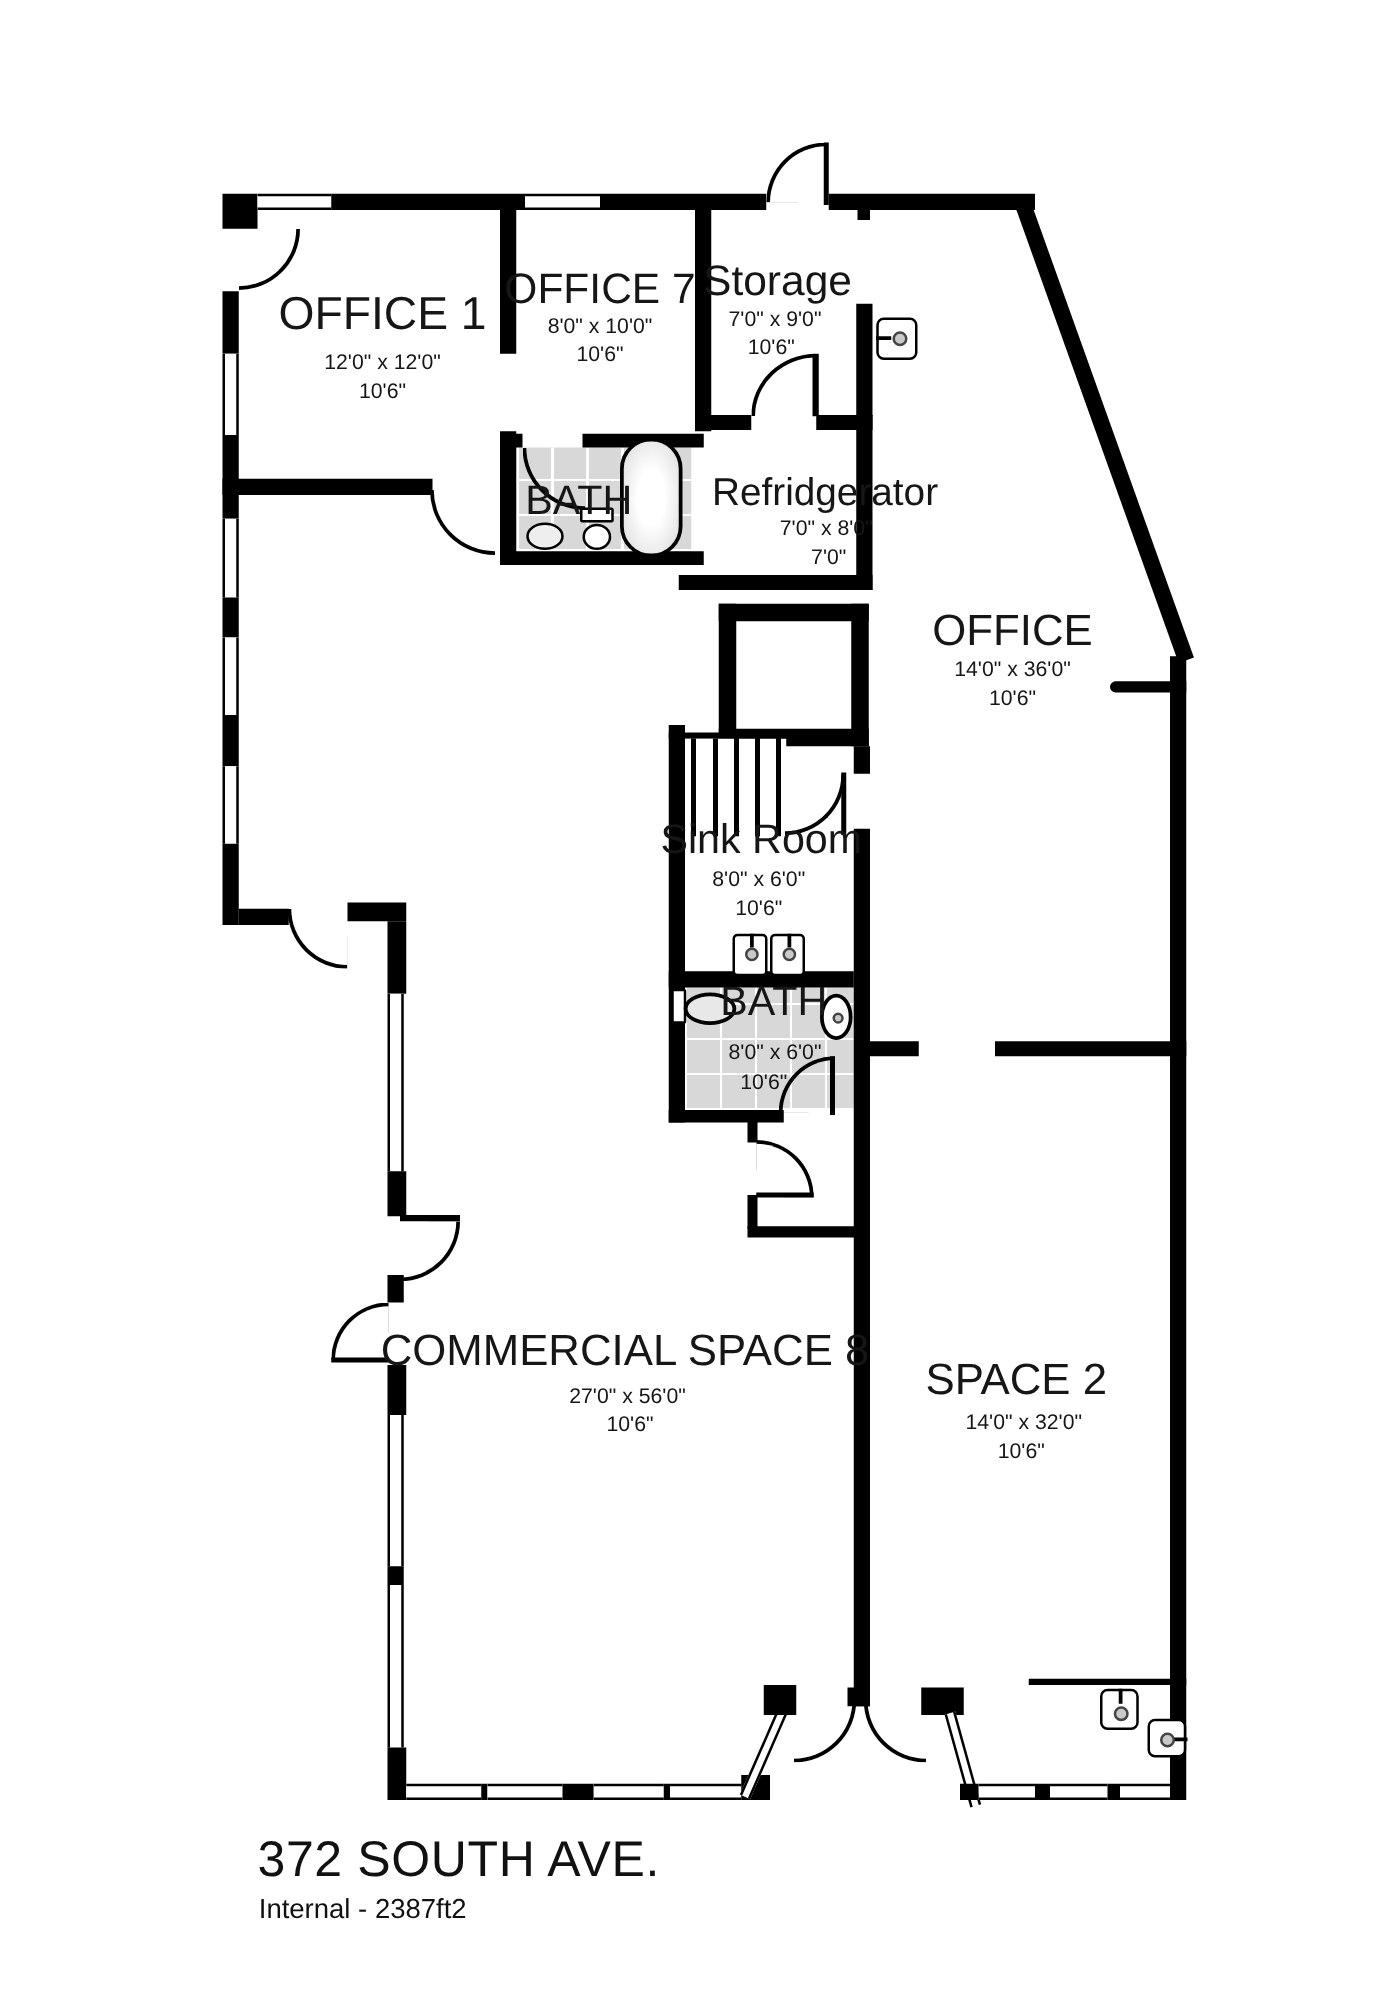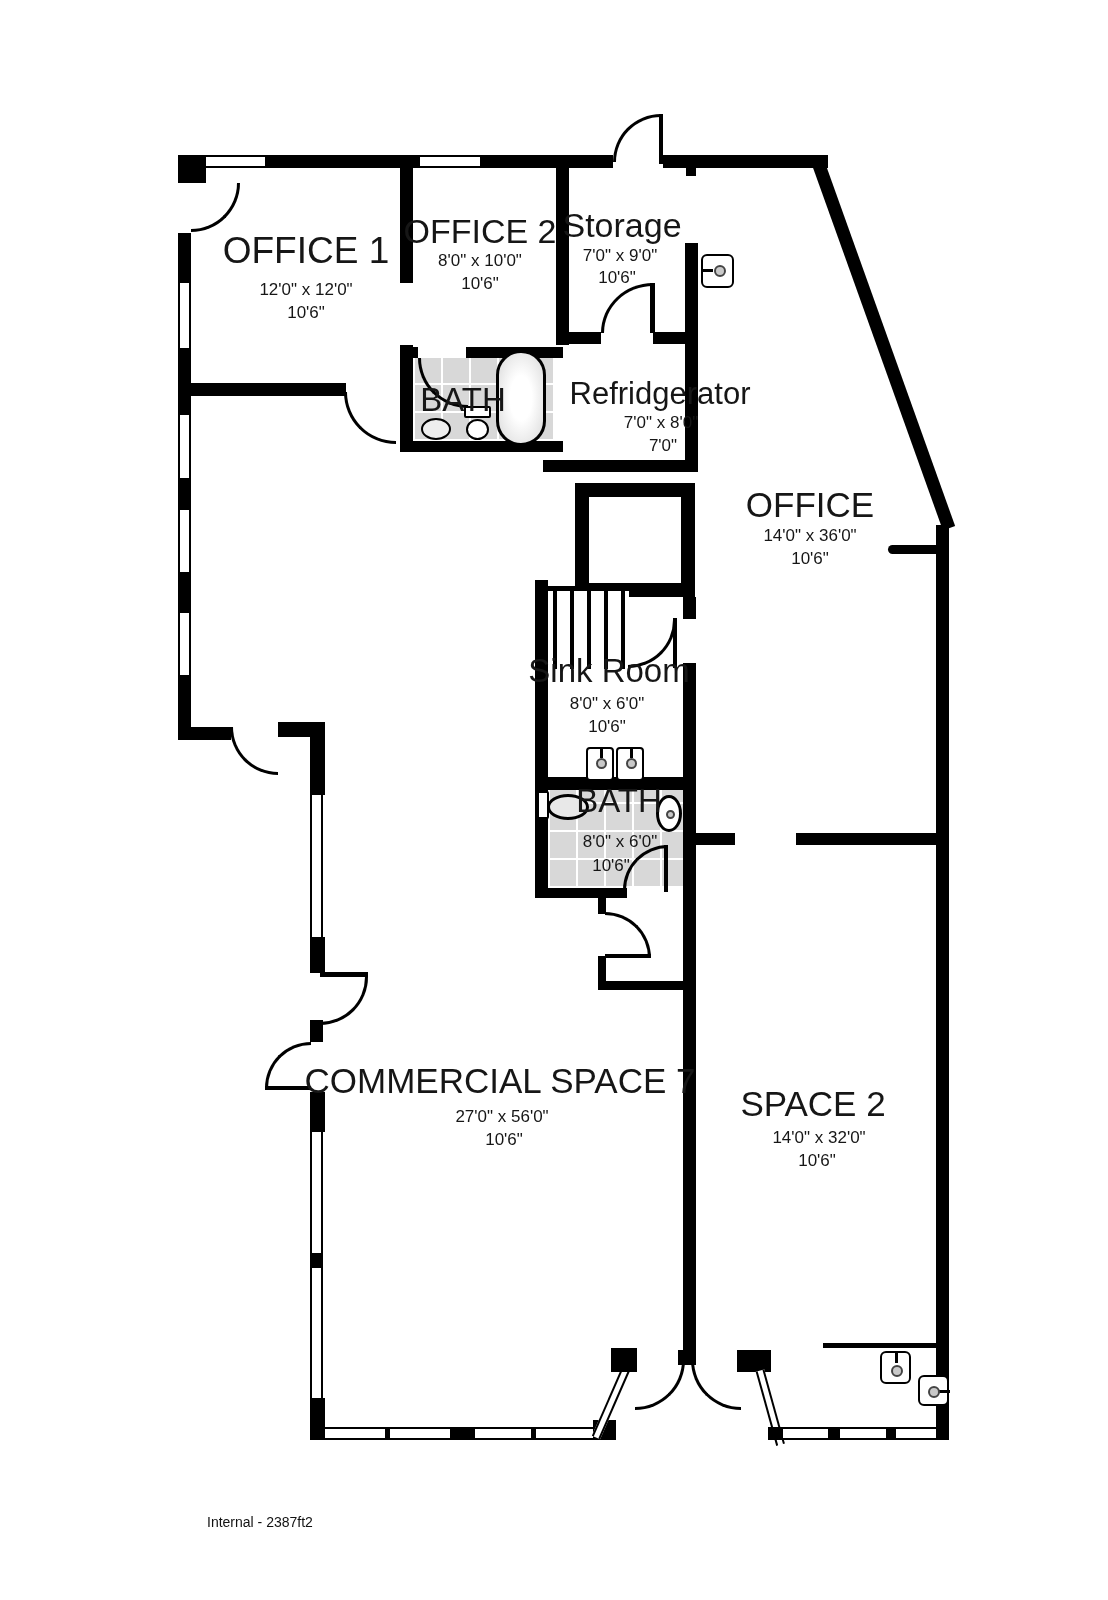--- a/index.html
+++ b/index.html
@@ -20,21 +20,21 @@
          background-image:repeating-linear-gradient(0deg,#fff 0 2px,transparent 2px 28px),
                           repeating-linear-gradient(90deg,#fff 0 2px,transparent 2px 28px);}
   .fixture{position:absolute;box-sizing:border-box;border:2px solid #000;background:#fff;border-radius:6px;}
   .knob{position:absolute;border:2px solid #444;background:#c9c9c9;border-radius:50%;box-sizing:border-box;}
   .stem{position:absolute;background:#000;}
   .oval{position:absolute;box-sizing:border-box;border:2px solid #000;background:#fff;border-radius:50%;}
   .stairs{position:absolute;background:repeating-linear-gradient(90deg,#000 0 4px,#fff 4px 17px);}
   .tub{position:absolute;box-sizing:border-box;border:3px solid #000;border-radius:26px;
        background:radial-gradient(ellipse at center,#ffffff 35%,#d9d9d9 100%);}
   .title{position:absolute;color:#111;font-size:40px;letter-spacing:.5px;}
-  .subtitle{position:absolute;color:#111;font-size:14px;}
+  .subtitle{position:absolute;color:#111;font-size:22px;}
 </style>
 </head>
 <body>
 
 <div id="plan">
 
   <div class="tiles" style="left:390px;top:358px;width:140px;height:83px;"></div>
   <div class="tiles" style="left:525px;top:790px;width:135px;height:98px;"></div>
 
   <div class="wall" style="left:155px;top:155px;width:28px;height:28px;"></div>
@@ -188,21 +188,21 @@
   </div>
   <div class="fixture" style="left:895px;top:1375px;width:31px;height:31px;">
     <div class="stem" style="left:18px;top:13px;width:12px;height:3px;"></div>
     <div class="knob" style="left:8px;top:9px;width:12px;height:12px;"></div>
   </div>
 
   <div class="lbl room" style="left:283px;top:231px;font-size:37px;">OFFICE 1</div>
   <div class="lbl dim" style="left:283px;top:281px;">12'0" x 12'0"</div>
   <div class="lbl dim" style="left:283px;top:304px;">10'6"</div>
 
-  <div class="lbl room" style="left:457px;top:213px;">OFFICE 2</div>
+  <div class="lbl room" style="left:457px;top:213px;">OFFICE 7</div>
   <div class="lbl dim" style="left:457px;top:252px;">8'0" x 10'0"</div>
   <div class="lbl dim" style="left:457px;top:275px;">10'6"</div>
 
   <div class="lbl room" style="left:599px;top:207px;">Storage</div>
   <div class="lbl dim" style="left:597px;top:247px;">7'0" x 9'0"</div>
   <div class="lbl dim" style="left:594px;top:269px;">10'6"</div>
 
   <div class="lbl" style="left:440px;top:382px;font-size:33px;">BATH</div>
 
   <div class="lbl" style="left:637px;top:377px;font-size:31px;">Refridgerator</div>
@@ -214,23 +214,24 @@
   <div class="lbl dim" style="left:787px;top:550px;">10'6"</div>
 
   <div class="lbl" style="left:586px;top:653px;font-size:33px;">Sink Room</div>
   <div class="lbl dim" style="left:584px;top:695px;">8'0" x 6'0"</div>
   <div class="lbl dim" style="left:584px;top:718px;">10'6"</div>
 
   <div class="lbl" style="left:596px;top:783px;font-size:33px;">BATH</div>
   <div class="lbl dim" style="left:597px;top:833px;">8'0" x 6'0"</div>
   <div class="lbl dim" style="left:588px;top:857px;">10'6"</div>
 
-  <div class="lbl room" style="left:477px;top:1062px;font-size:35px;">COMMERCIAL SPACE 7</div>
+  <div class="lbl room" style="left:477px;top:1062px;font-size:35px;">COMMERCIAL SPACE 8</div>
   <div class="lbl dim" style="left:479px;top:1108px;">27'0" x 56'0"</div>
   <div class="lbl dim" style="left:481px;top:1131px;">10'6"</div>
 
   <div class="lbl room" style="left:790px;top:1085px;font-size:35px;">SPACE 2</div>
   <div class="lbl dim" style="left:796px;top:1129px;">14'0" x 32'0"</div>
   <div class="lbl dim" style="left:794px;top:1152px;">10'6"</div>
 
+  <div class="title" style="left:183px;top:1466px;">372 SOUTH AVE.</div>
   <div class="subtitle" style="left:184px;top:1514px;">Internal - 2387ft2</div>
 
 </div>
 
 </body></html>

